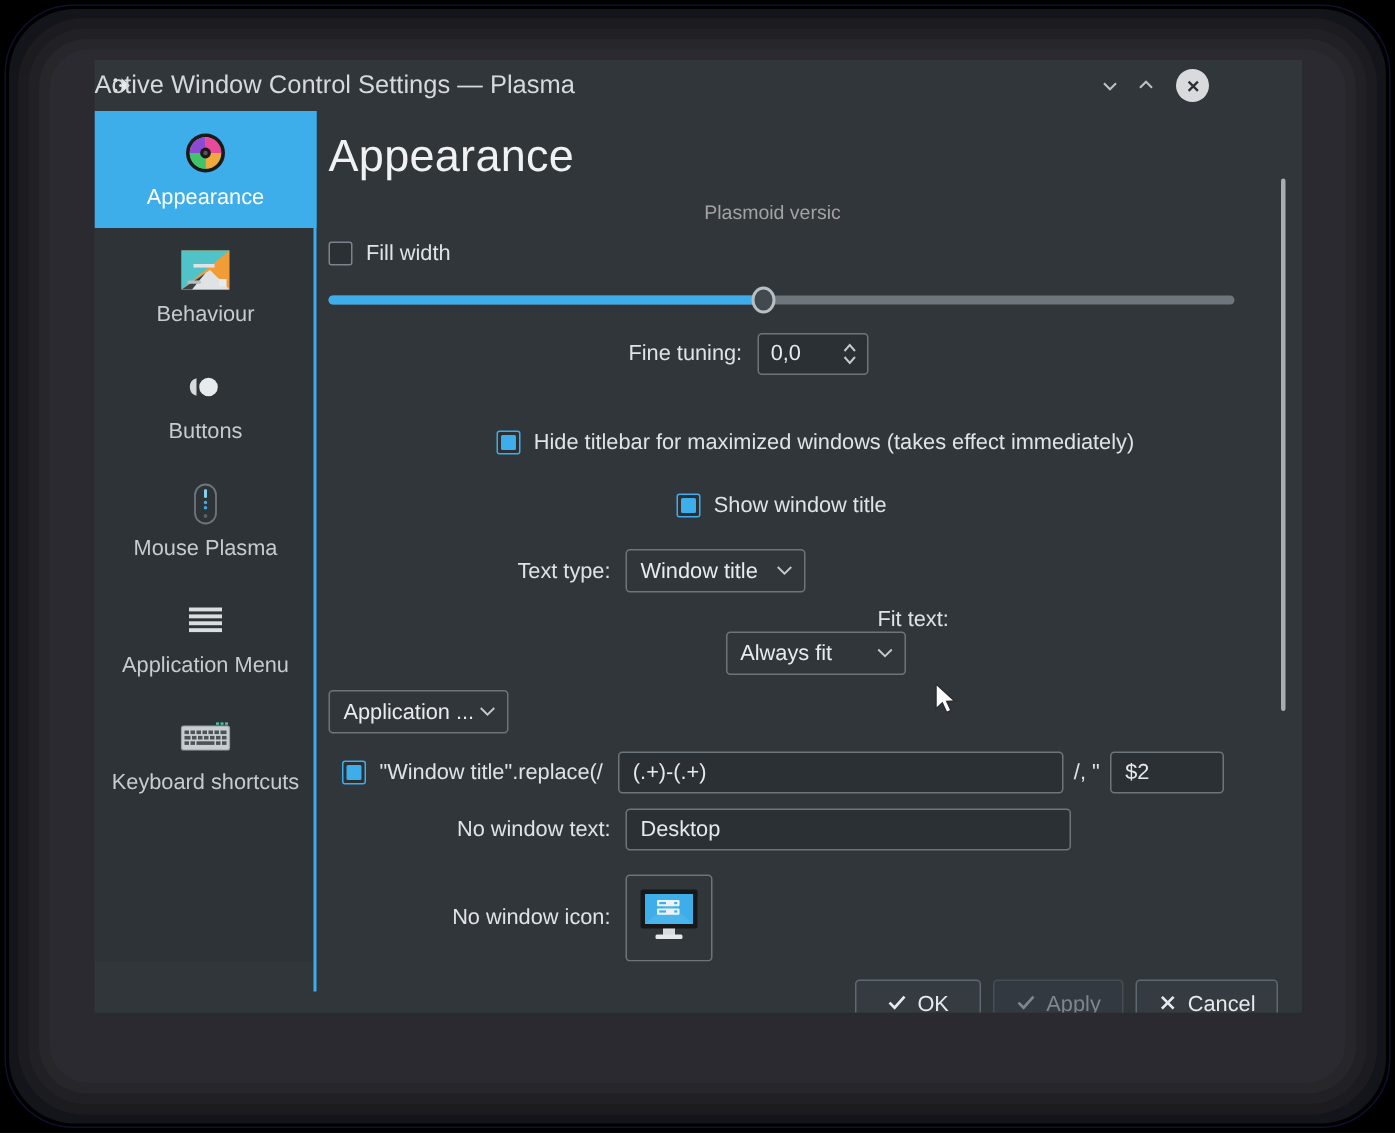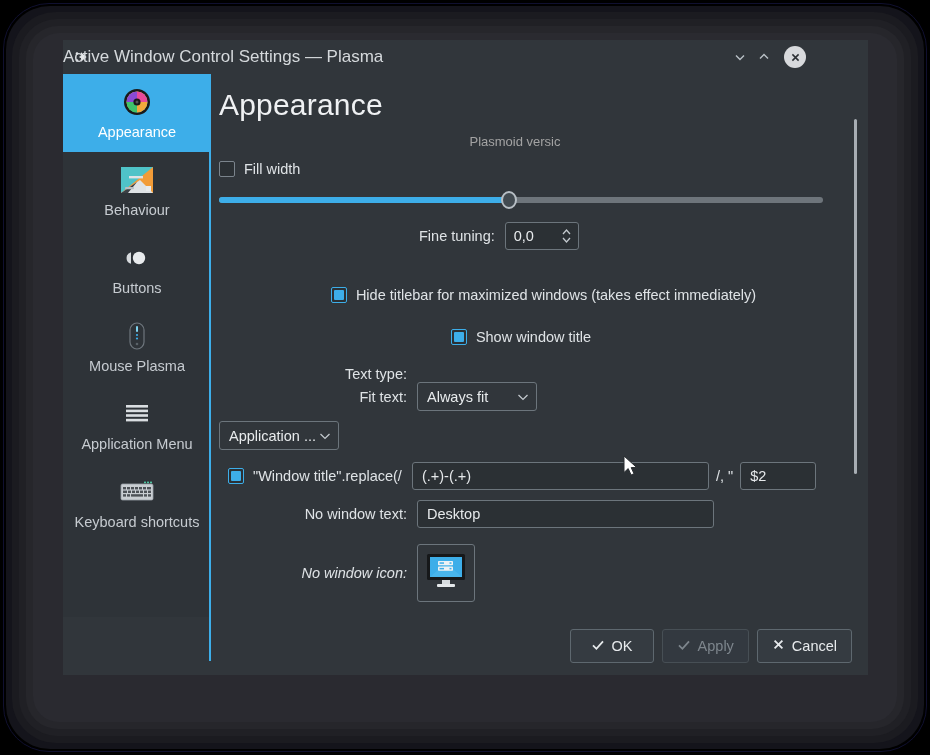--- a/index.html
+++ b/index.html
@@ -427,23 +427,31 @@
           <span class="lbl" style="margin-left:9px;">Hide titlebar for maximized windows (takes effect immediately)</span>
         </div>
 
         <div class="row" style="margin-top:26px; width:604px; justify-content:center;">
           <span class="cb checked"></span>
           <span class="lbl" style="margin-left:9px;">Show window title</span>
         </div>
 
         <div class="row" style="margin-top:21px;">
           <span class="lbl" style="width:198px; text-align:right; padding-right:10px;">Text type:</span>
-        </div>
-
-        <div class="row" style="">
+          <div class="combo">
+            <span>Window title</span>
+            <span class="chev">
+              <svg width="12" height="8" viewBox="0 0 12 8">
+                  <path d="M1.5 2 L6 6.4 L10.5 2" stroke="#c3c9ce" stroke-width="1.3" fill="none"></path>
+                </svg>
+            </span>
+          </div>
+        </div>
+
+        <div class="row" style="margin-top:10px;flex-direction:column;">
           <span class="lbl" style="width:198px; text-align:right; padding-right:10px;">Fit text:</span>
           <div class="combo">
             <span>Always fit</span>
             <span class="chev">
               <svg width="12" height="8" viewBox="0 0 12 8">
                   <path d="M1.5 2 L6 6.4 L10.5 2" stroke="#c3c9ce" stroke-width="1.3" fill="none"></path>
                 </svg>
             </span>
           </div>
         </div>
@@ -471,21 +479,21 @@
           </div>
         </div>
 
         <div class="row" style="margin-top:10px;">
           <span class="lbl" style="width:198px; text-align:right; padding-right:10px;">No window text:</span>
           <div class="tinput" style="width:297px;">
             <span>Desktop</span>
           </div>
         </div>
 
-        <div class="row" style="margin-top:16px;font-style:italic;">
+        <div class="row" style="margin-top:16px;">
           <span class="lbl" style="width:198px; text-align:right; padding-right:10px;">No window icon:</span>
           <div id="noicon-btn">
             <span>
               <svg width="44" height="40" viewBox="0 0 44 40">
                 <rect x="3" y="3" width="38" height="26" rx="1.5" fill="#16181a"></rect>
                 <rect x="6" y="6" width="32" height="20" fill="#3daee9"></rect>
                 <path d="M6 26 L22 12 L38 26 Z" fill="#54bbed" opacity="0.55"></path>
                 <g fill="#eef2f4">
                   <rect x="14" y="10" width="15" height="4.2" rx="0.8"></rect>
                   <rect x="14" y="15.6" width="15" height="4.2" rx="0.8"></rect>

